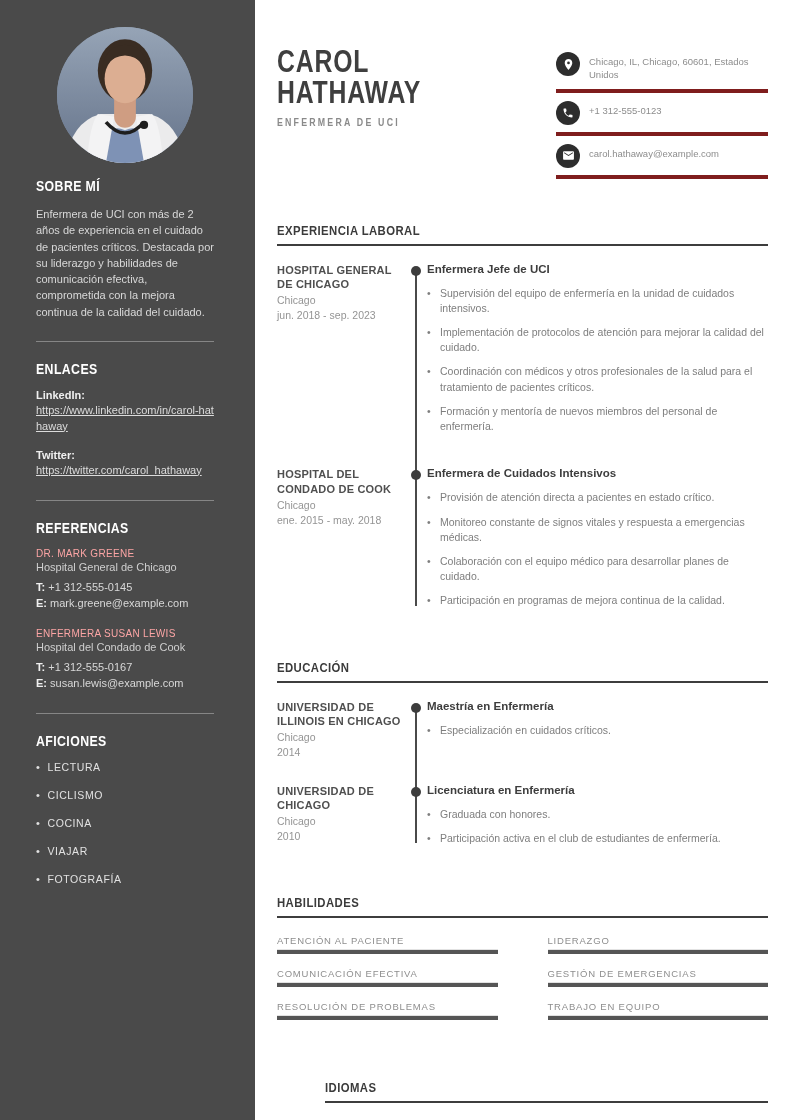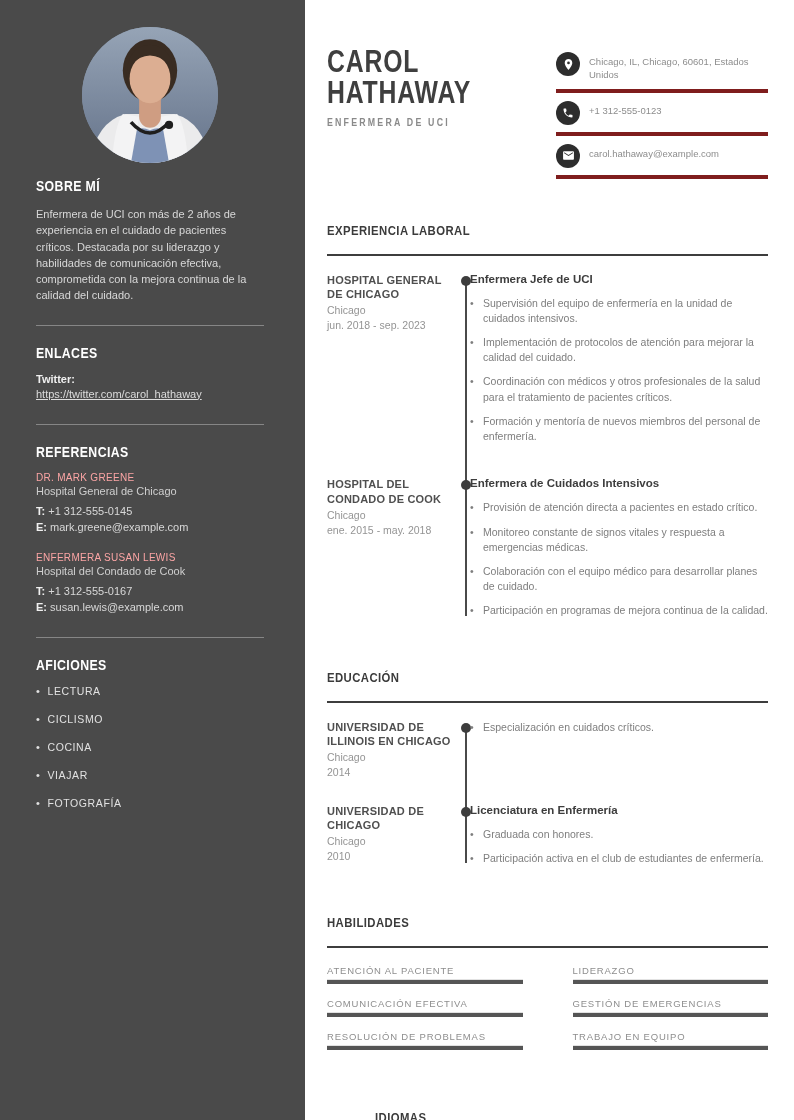--- a/index.html
+++ b/index.html
@@ -4,21 +4,21 @@
 <style>
   * { margin:0; padding:0; box-sizing:border-box; }
   html,body { background:#888; }
   body { font-family:"Liberation Sans", sans-serif; }
   .page {
     width:794px; height:1120px; margin:0 auto; background:#ffffff;
     display:flex; overflow:hidden;
   }
   
   .sidebar {
-    width:305px; flex-shrink:0; background:#4a4a4a; color:#d6d6d6;
+    width:255px; flex-shrink:0; background:#4a4a4a; color:#d6d6d6;
     padding:27px 41px 20px 36px;
   }
   .photo-wrap { width:136px; height:136px; border-radius:50%; overflow:hidden;
     margin:0 auto 14px auto; background:#7d8b9d; }
   .photo-wrap svg { display:block; }
   .side-heading {
     color:#ffffff; font-size:15px; font-weight:bold; letter-spacing:.5px;
     transform:scaleX(.82); transform-origin:left; white-space:nowrap;
     margin-bottom:12px;
   }
@@ -51,33 +51,33 @@
     letter-spacing:2.5px; transform:scaleX(.88); transform-origin:left; white-space:nowrap;
   }
   .contact { width:212px; margin-top:2px; }
   .contact-row { display:flex; gap:9px; align-items:flex-start;
     padding:4px 0 7px 0; border-bottom:4px solid #7f1d1d; }
   .contact-row + .contact-row { padding-top:8px; }
   .cicon { width:24px; height:24px; border-radius:50%; background:#2d2d2d;
     flex-shrink:0; display:flex; align-items:center; justify-content:center; }
   .ctext { font-size:9.5px; color:#8d8d8d; line-height:1.4; padding-top:3px; }
   .section { margin-bottom:32px; }
-  .section-heading { border-bottom:2px solid #3d3d3d; padding-bottom:15px; margin-bottom:17px; }
+  .section-heading { border-bottom:2px solid #3d3d3d; padding-bottom:5px; margin-bottom:17px; }
   .section-heading span {
     display:inline-block; font-size:13.5px; font-weight:bold; color:#3b3b3b;
     letter-spacing:.5px; transform:scaleX(.84); transform-origin:left; white-space:nowrap;
   }
   .entries { position:relative; }
   .tl-line { position:absolute; left:138px; top:8px; bottom:12px; width:2px; background:#4a4a4a; }
   .entry { display:flex; margin-bottom:24px; }
   .entry:last-child { margin-bottom:0; }
   .entry-left { width:138px; flex-shrink:0; padding-right:14px; }
   .org { font-size:11px; font-weight:bold; color:#4f4f4f; line-height:1.3; letter-spacing:.2px; margin-bottom:2px; }
   .muted { font-size:10.5px; color:#949494; line-height:1.4; }
-  .entry-right { flex:1; padding-left:5px; position:relative; }
+  .entry-right { flex:1; padding-left:12px; position:relative; }
   .tl-dot { position:absolute; left:-4px; top:3px; width:10px; height:10px; border-radius:50%; background:#3d3d3d; }
   .entry-title { font-size:11.5px; font-weight:bold; color:#3d3d3d; margin-bottom:11px; }
   ul.bullets { list-style:none; }
   ul.bullets li { font-size:10.5px; color:#7e7e7e; line-height:1.45;
     margin-bottom:9px; padding-left:13px; position:relative; }
   ul.bullets li::before { content:"•"; position:absolute; left:0; color:#7e7e7e; }
   .twocol { display:grid; grid-template-columns:1fr 1fr; column-gap:50px; }
   .meter { margin-bottom:14px; }
   .meter-label { font-size:9.5px; color:#8e8e8e; letter-spacing:.8px;
     padding-bottom:3px; border-bottom:1px solid #e2e2e2; }
@@ -125,20 +125,24 @@
     <section class="side-section">
       <div class="side-heading">SOBRE MÍ</div>
       <p class="about-text">Enfermera de UCI con más de 2 años de experiencia en el cuidado de pacientes críticos. Destacada por su liderazgo y habilidades de comunicación efectiva, comprometida con la mejora continua de la calidad del cuidado.</p>
     </section>
 
     <hr class="side-divider">
 
     <section class="side-section">
       <div class="side-heading">ENLACES</div>
       <div class="link-block">
+        <div class="link-label">LinkedIn:</div>
+        <a class="link-url">https://www.linkedin.com/in/carol-hathaway</a>
+      </div>
+      <div class="link-block">
         <div class="link-label">Twitter:</div>
         <a class="link-url">https://twitter.com/carol_hathaway</a>
       </div>
     </section>
 
     <hr class="side-divider">
 
     <section class="side-section">
       <div class="side-heading">REFERENCIAS</div>
 
@@ -265,20 +269,21 @@
         <div class="tl-line"></div>
 
         <div class="entry">
           <div class="entry-left">
             <div class="org">UNIVERSIDAD DE ILLINOIS EN CHICAGO</div>
             <div class="muted">Chicago</div>
             <div class="muted">2014</div>
           </div>
           <div class="entry-right">
             <div class="tl-dot"></div>
+            <div class="entry-title">Maestría en Enfermería</div>
             <ul class="bullets">
               <li>Especialización en cuidados críticos.</li>
             </ul>
           </div>
         </div>
 
         <div class="entry" style="margin-top:14px;">
           <div class="entry-left">
             <div class="org">UNIVERSIDAD DE CHICAGO</div>
             <div class="muted">Chicago</div>

